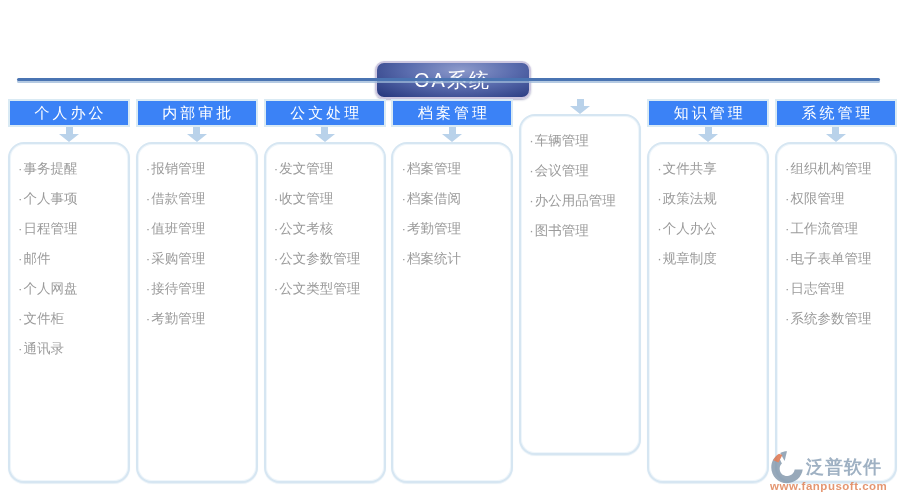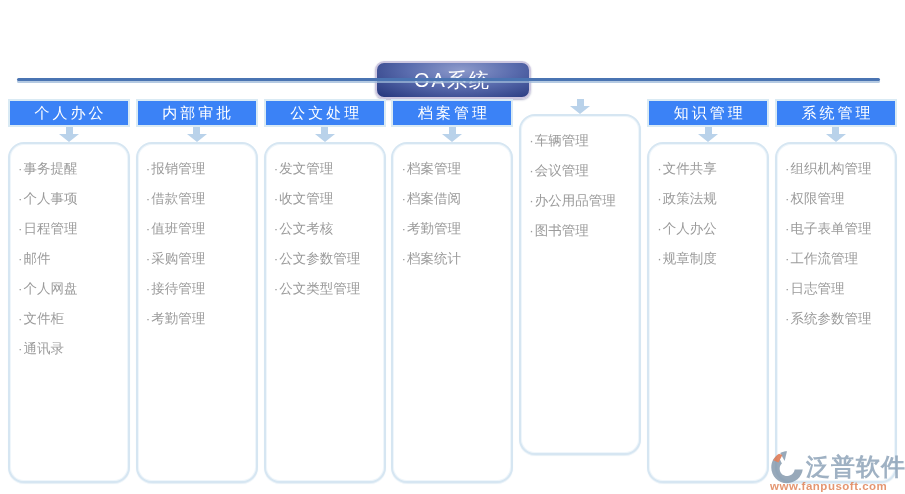--- a/index.html
+++ b/index.html
@@ -65,21 +65,21 @@
   }
   .col-box li .bullet{margin-right:1px;}
   
   .logo{
     position:absolute;right:3px;bottom:2px;width:132px;
     opacity:.82;
   }
   .logo-top{display:flex;align-items:center;}
   .logo-mark{width:34px;height:34px;flex:0 0 auto;margin-right:2px;}
   .logo-name{
-    color:#8aa0b6;font-size:24px;font-weight:bold;letter-spacing:1px;
+    color:#8aa0b6;font-size:18px;font-weight:bold;letter-spacing:1px;
     white-space:nowrap;
   }
   .logo-url{
     color:#df7f52;font-size:11.5px;font-weight:bold;
     margin-top:-4px;text-align:left;letter-spacing:.5px;
     white-space:nowrap;
   }
 </style>
 </head>
 <body>
@@ -189,22 +189,22 @@
       <div class="col">
         <div class="col-header">系统管理</div>
         <div class="arrow">
           <div class="stem"></div>
           <div class="head"></div>
         </div>
         <div class="col-box">
           <ul>
             <li><span class="bullet">·</span><span>组织机构管理</span></li>
             <li><span class="bullet">·</span><span>权限管理</span></li>
+            <li><span class="bullet">·</span><span>工作流管理</span></li>
             <li><span class="bullet">·</span><span>电子表单管理</span></li>
-            <li><span class="bullet">·</span><span>工作流管理</span></li>
             <li><span class="bullet">·</span><span>日志管理</span></li>
             <li><span class="bullet">·</span><span>系统参数管理</span></li>
           </ul>
         </div>
       </div>
     </div>
 
   <div class="logo">
     <div class="logo-top">
       <svg class="logo-mark" viewBox="0 0 40 40">

